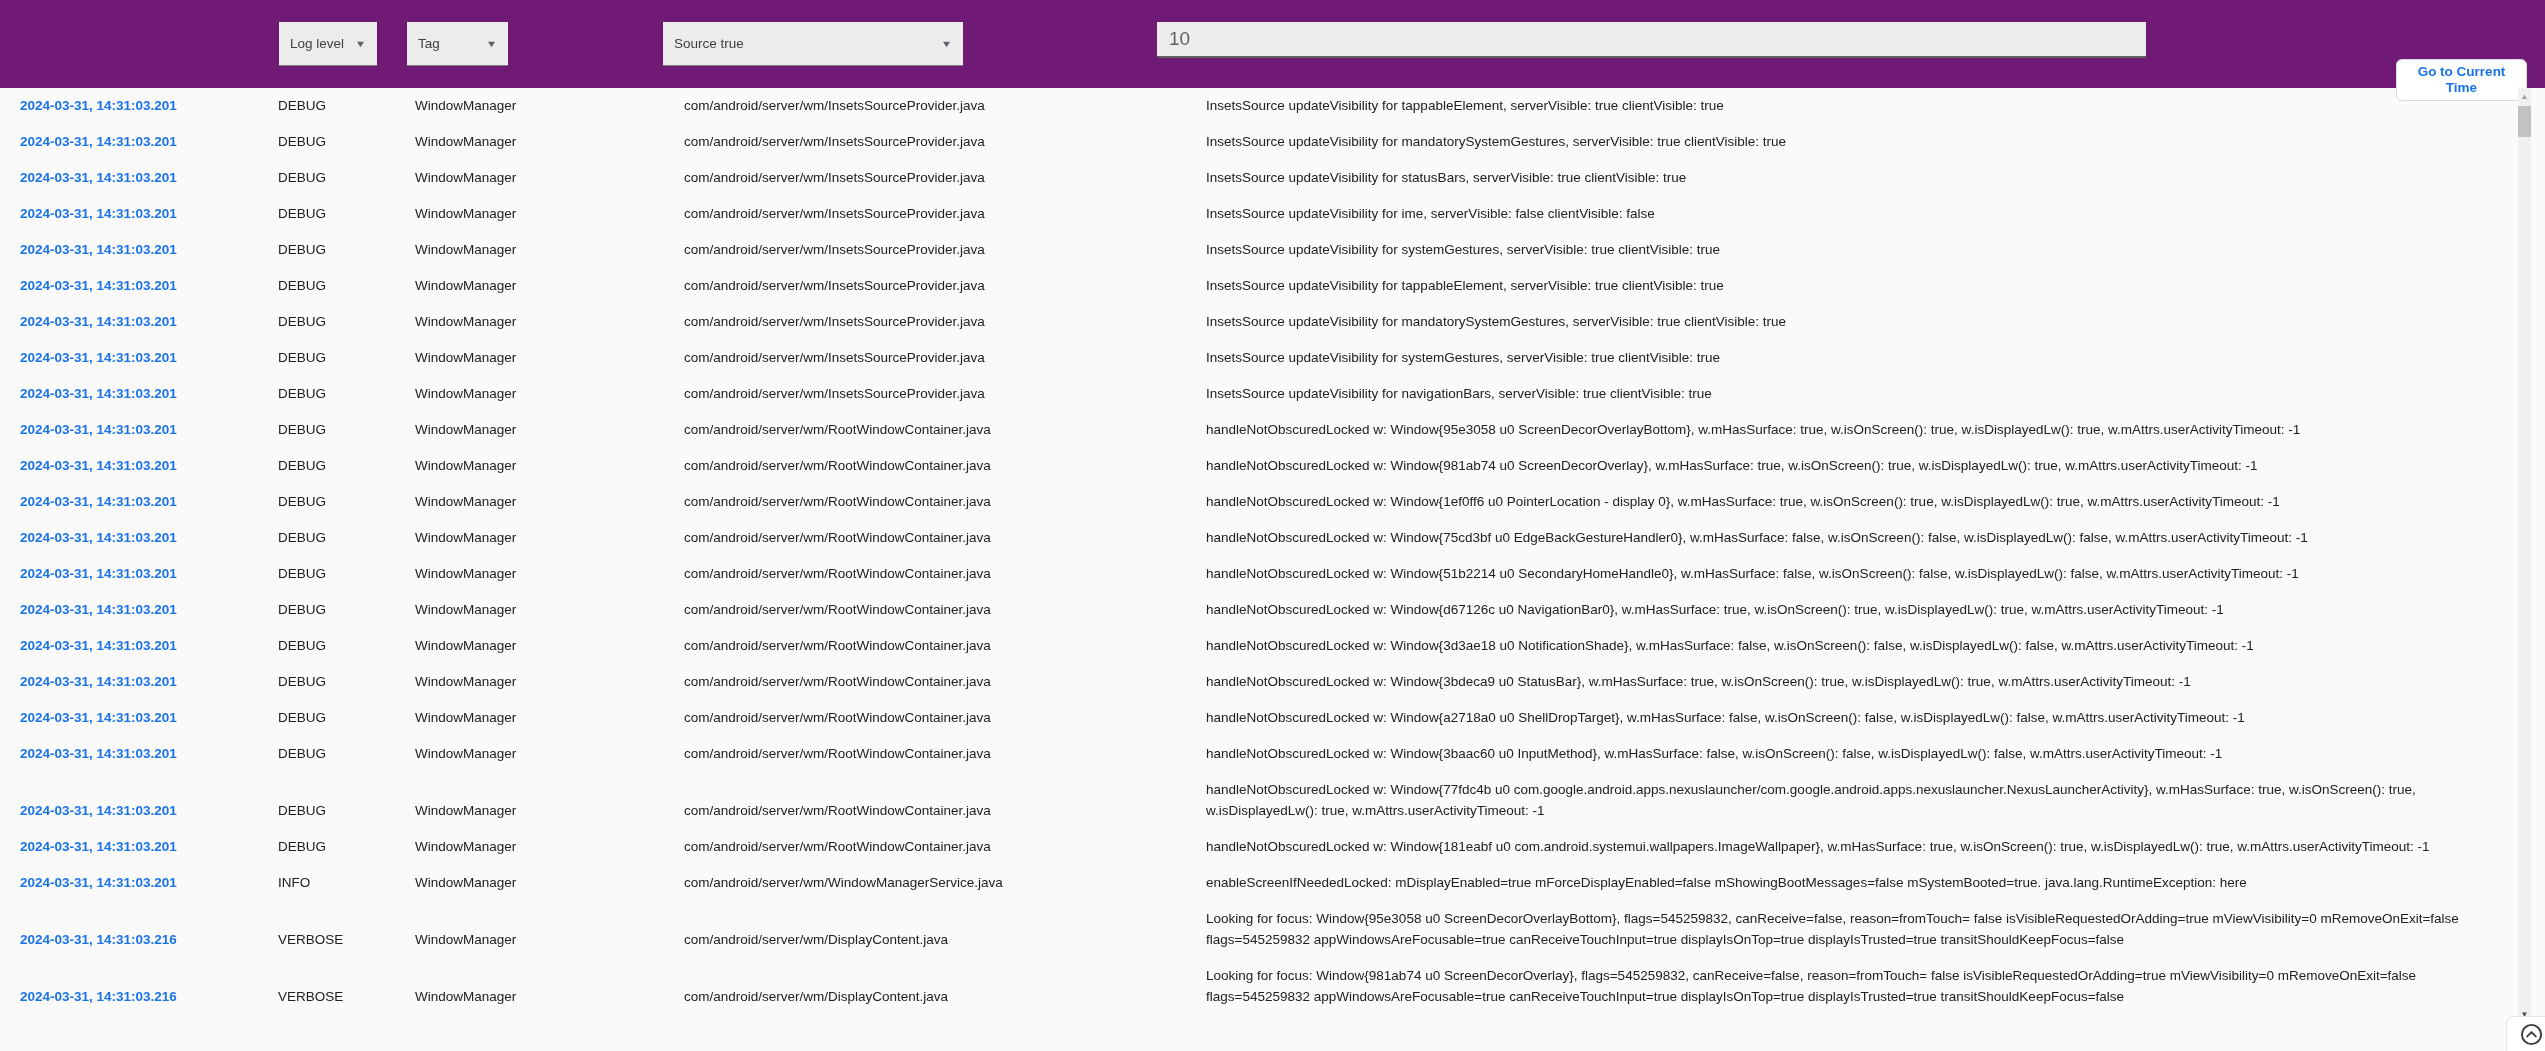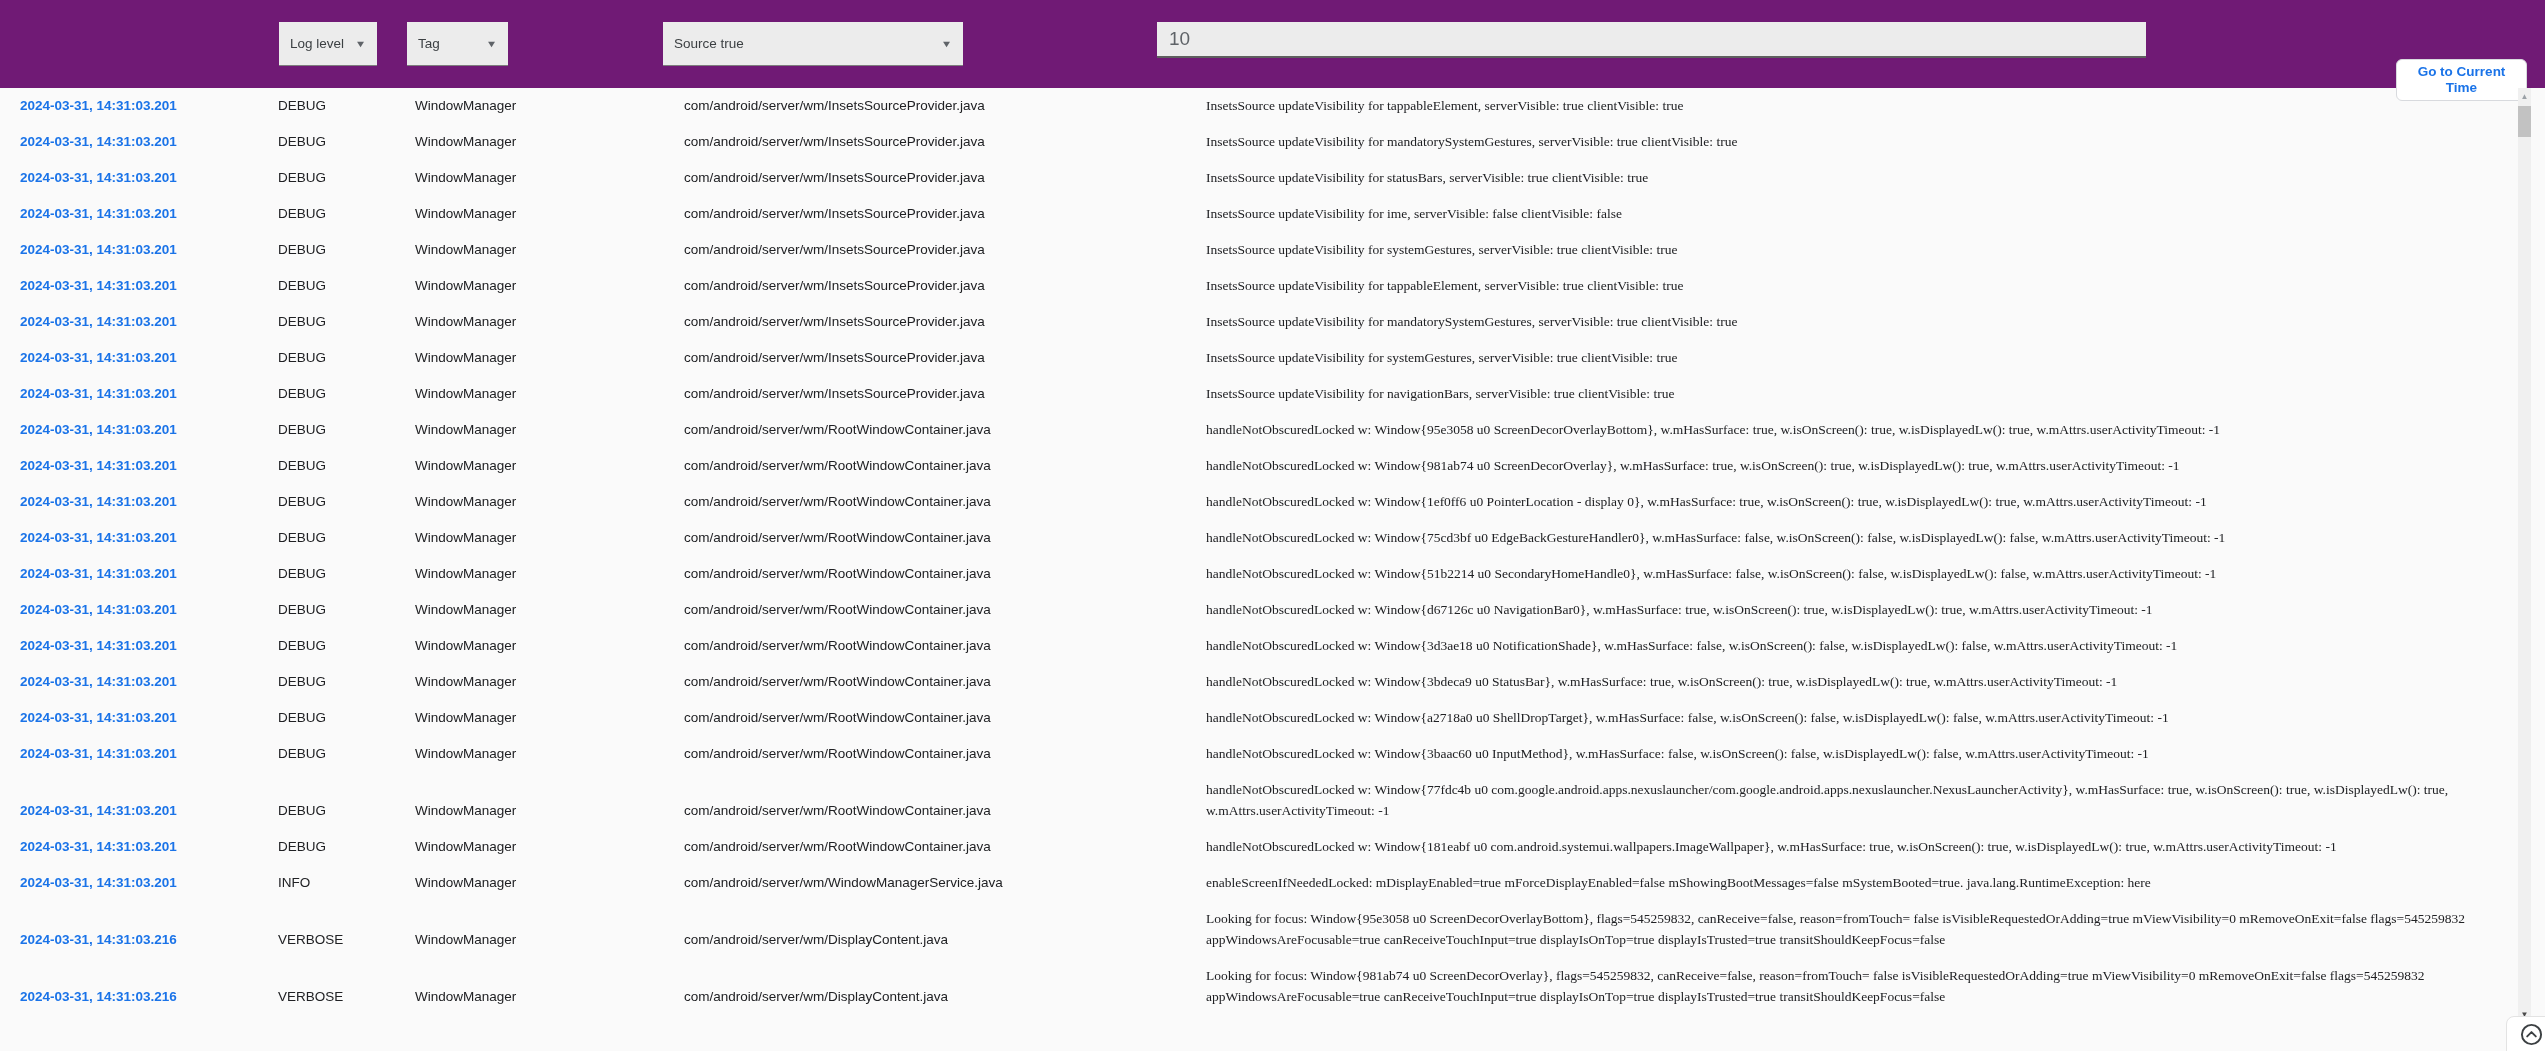--- a/index.html
+++ b/index.html
@@ -42,21 +42,21 @@
   }
 
   
   .log-list { position:absolute; left:0; top:88px; width:2518px; }
   .log-row { display:flex; align-items:flex-end; padding:7px 0 8px 20px; }
   .log-row > div { line-height:21px; font-size:13.5px; }
   .cell-ts   { width:258px; flex:none; color:#1a73e8; font-weight:bold; cursor:pointer; }
   .cell-lvl  { width:137px; flex:none; }
   .cell-tag  { width:269px; flex:none; }
   .cell-src  { width:522px; flex:none; }
-  .cell-msg  { flex:1 1 auto; padding-right:10px; word-break:break-word;font-family:Liberation Serif, serif; }
+  .cell-msg  { flex:1 1 auto; padding-right:10px; word-break:break-word; }
 
   
   .scrollbar { position:absolute; left:2518px; top:88px; width:13px; height:933px; background:#f0f0f0; }
   .sb-up    { position:absolute; top:4px;  left:0; width:13px; text-align:center; font-size:8px; color:#9aa0a6; }
   .sb-thumb { position:absolute; top:18px; left:0; width:13px; height:31px; background:#c2c2c2; }
   .sb-down  { position:absolute; bottom:2px; left:0; width:13px; text-align:center; font-size:8px; color:#4a4a4a; }
 
   
   .top-card {
     position:absolute; left:2506px; top:1016px; width:45px; height:41px;

